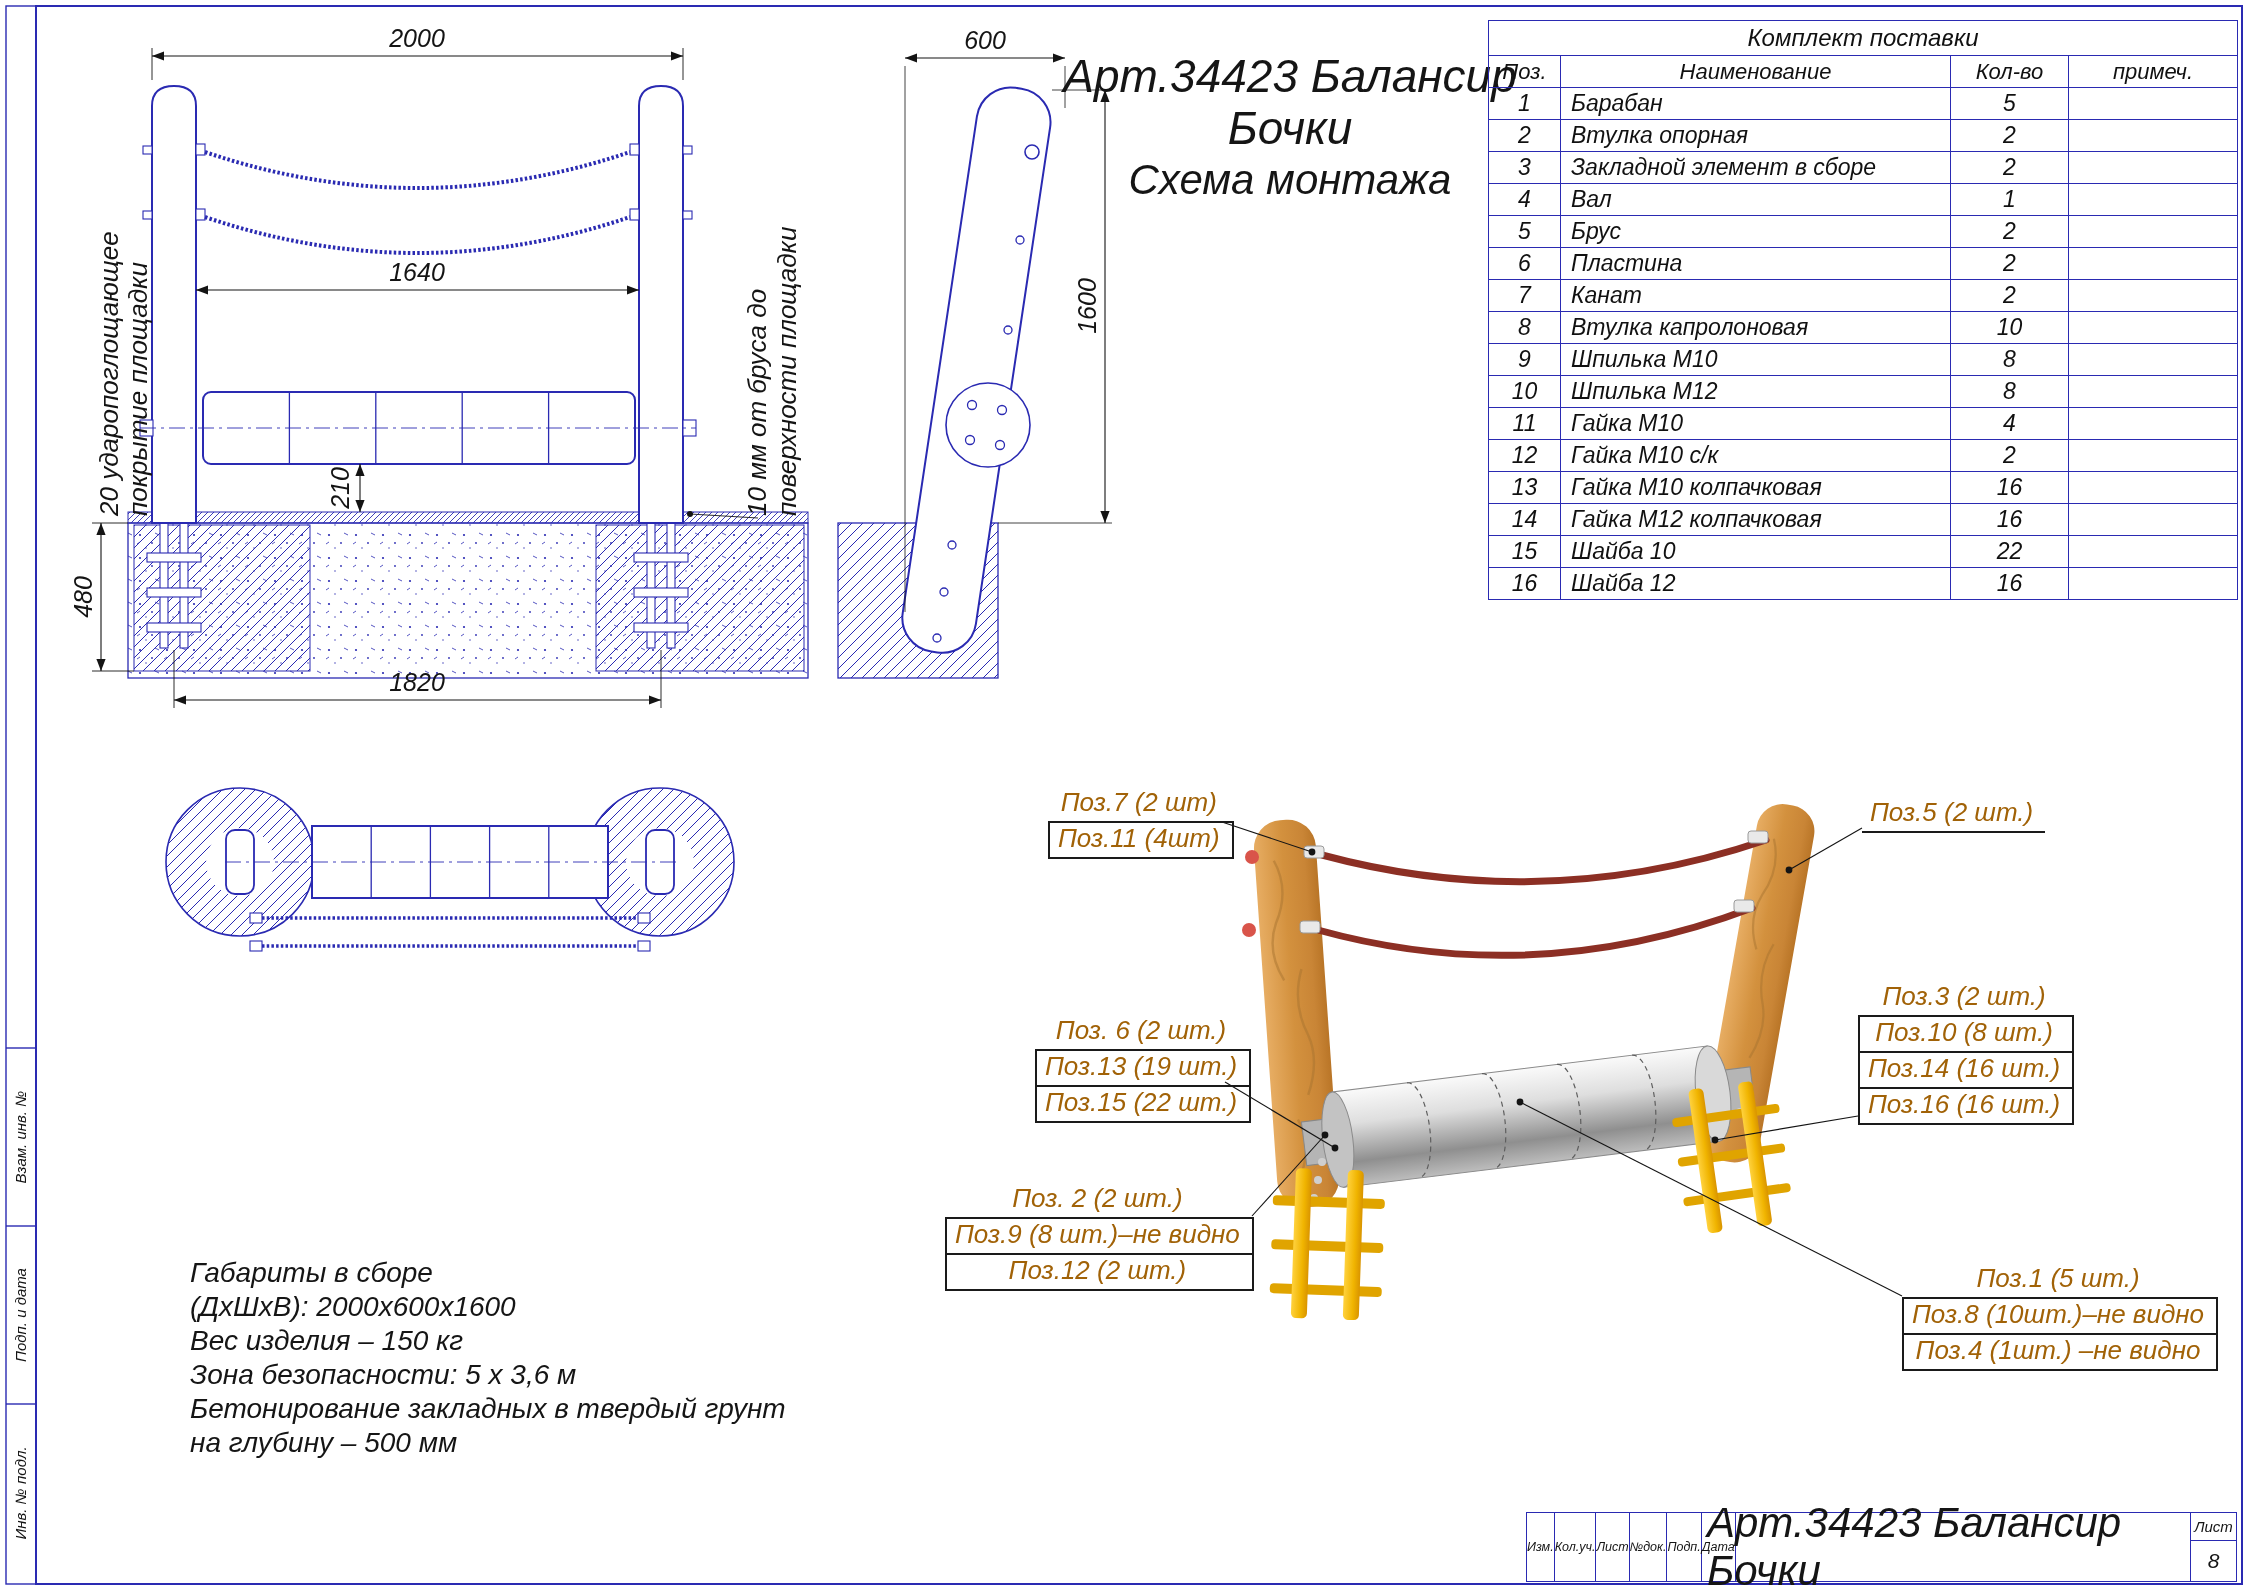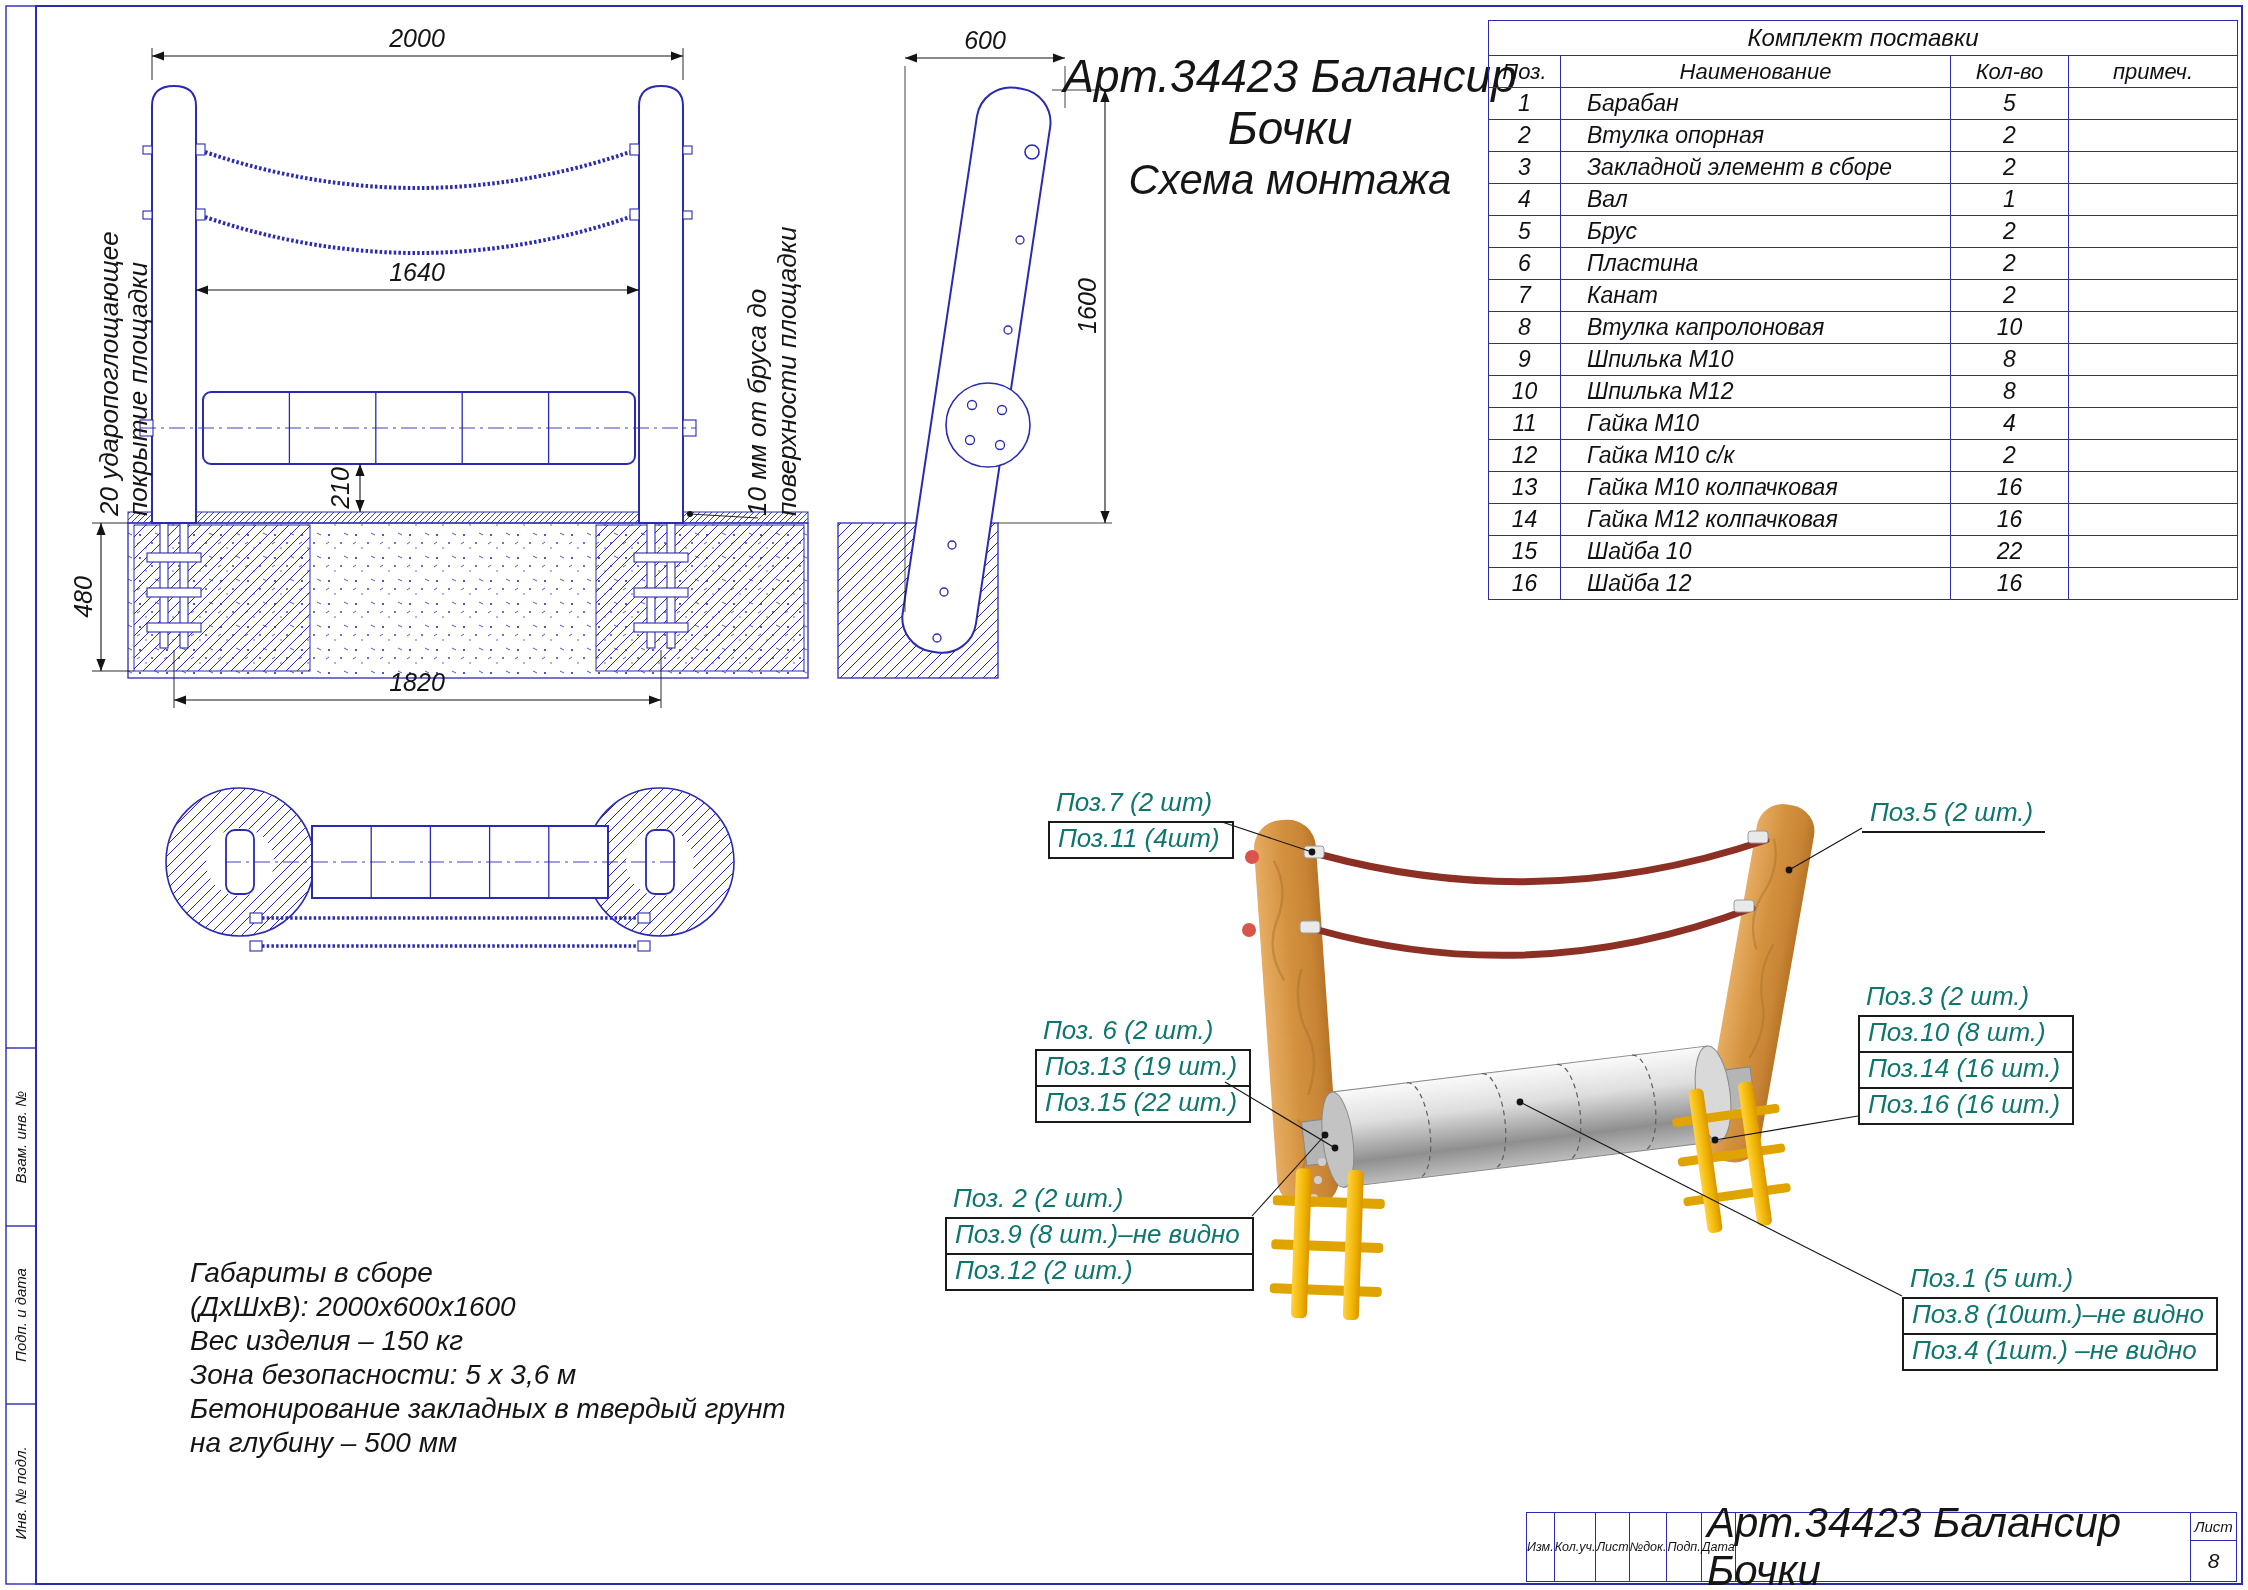--- a/index.html
+++ b/index.html
@@ -17,24 +17,24 @@
   .main-title .l2{font-size:42px;line-height:52px;}
 
   
   table.parts{position:absolute;left:1488px;top:20px;border-collapse:collapse;
       table-layout:fixed;width:749px;font-style:italic;color:#111;}
   table.parts td,table.parts th{border:1.5px solid #2a2ab2;overflow:hidden;white-space:nowrap;}
   table.parts th.ttl{height:32px;font-size:24px;font-weight:normal;}
   table.parts th.hd{height:29px;font-size:22px;font-weight:normal;}
   table.parts td{height:29px;font-size:23px;}
   table.parts td.c{text-align:center;}
-  table.parts td.n{padding-left:26px;}
+  table.parts td.n{padding-left:10px;}
 
   
-  .callout{position:absolute;font-style:italic;font-size:26px;color:#0f766e;white-space:nowrap;}
+  .callout{position:absolute;font-style:italic;font-size:26px;color:#a16207;white-space:nowrap;text-align:center;}
   .callout .top{padding:1px 12px 3px 8px;border-bottom:2px solid #1a1a1a;}
   .callout .box{border:2px solid #1a1a1a;border-top:none;}
   .callout .box .row{padding:0 12px 3px 8px;}
   .callout .box .row + .row{border-top:2px solid #1a1a1a;}
 
   
   .specs{left:190px;top:1256px;font-style:italic;font-size:28px;line-height:34px;}
 
   
   .tblock{left:1526px;top:1512px;width:711px;height:70px;border:1.8px solid #2a2ab2;

